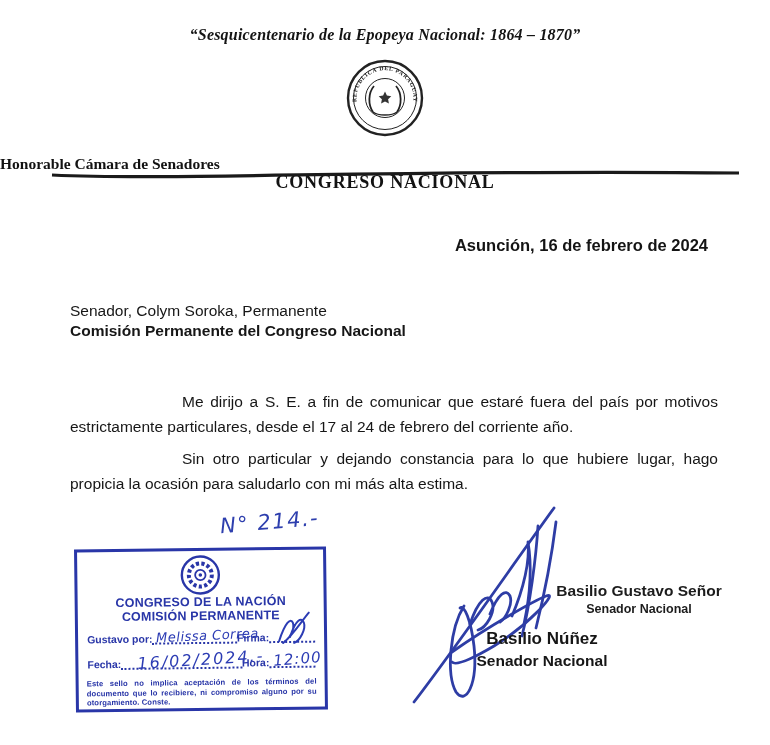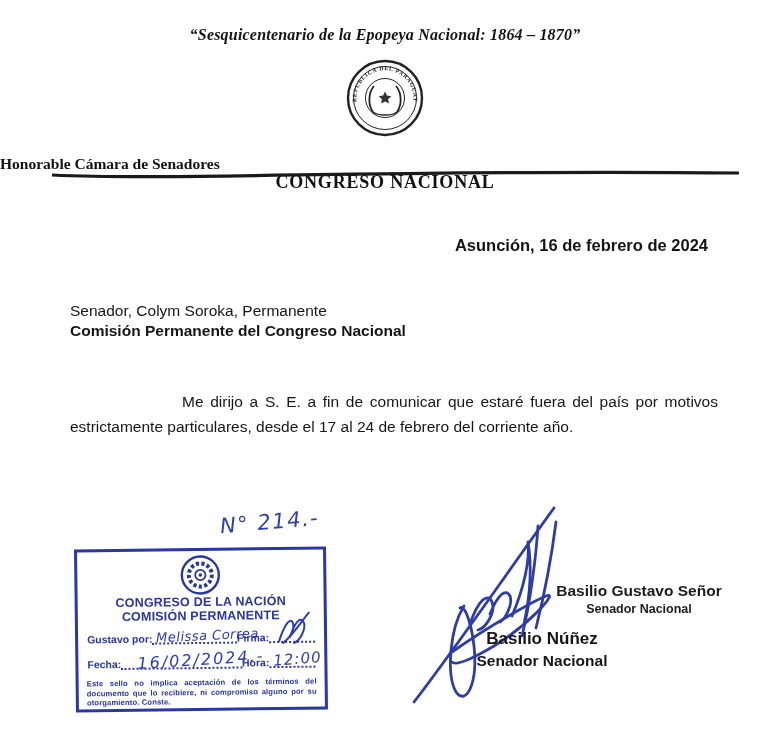--- a/index.html
+++ b/index.html
@@ -101,20 +101,21 @@
 
 <div class="dateline">Asunción, 16 de febrero de 2024</div>
 
 <div class="recipient">
   <div>Senador, Colym Soroka, Permanente</div>
   <div class="bold">Comisión Permanente del Congreso Nacional</div>
 </div>
 
 <div class="body-text">
   <p>Me dirijo a S. E. a fin de comunicar que estaré fuera del país por motivos estrictamente particulares, desde el 17 al 24 de febrero del corriente año.</p>
+  <p>Sin otro particular y dejando constancia para lo que hubiere lugar, hago propicia la ocasión para saludarlo con mi más alta estima.</p>
 </div>
 
 <div class="reception-number">N° 214.-</div>
 
 <div class="stamp">
   <svg class="stamp-emblem" width="42" height="42" viewBox="0 0 42 42">
     <circle cx="21" cy="21" r="18.5" fill="none" stroke="#2936a8" stroke-width="2.4"></circle>
     <circle cx="21" cy="21" r="11.5" fill="none" stroke="#2936a8" stroke-width="4" stroke-dasharray="3.2 2.3"></circle>
     <circle cx="21" cy="21" r="5.2" fill="none" stroke="#2936a8" stroke-width="1.8"></circle>
     <circle cx="21" cy="21" r="1.8" fill="#2936a8"></circle>

